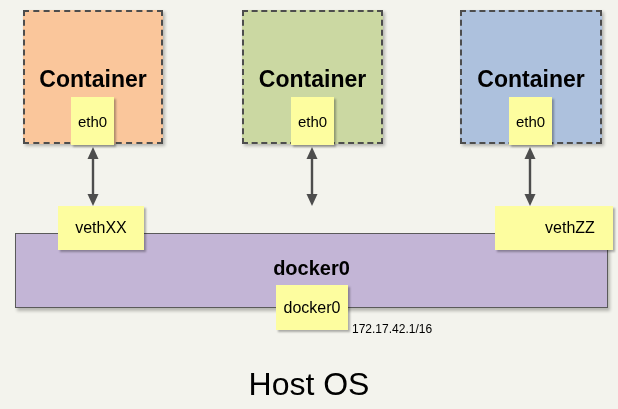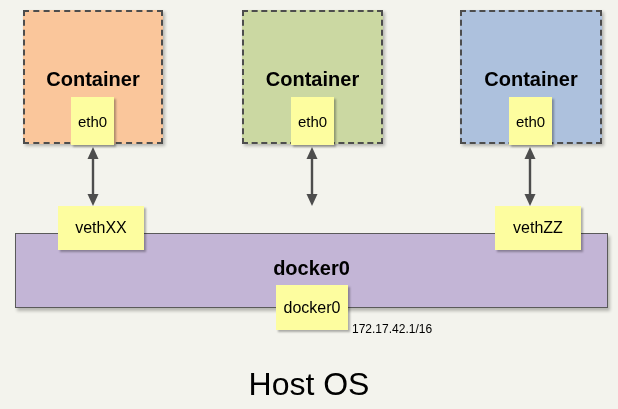--- a/index.html
+++ b/index.html
@@ -26,21 +26,21 @@
     box-sizing: border-box;
     box-shadow: 2px 2px 3px rgba(0,0,0,0.25);
     z-index: 1;
   }
   .container-label {
     position: absolute;
     top: 57px;
     left: 0;
     width: 100%;
     text-align: center;
-    font-size: 20px;
+    font-size: 23px;
     line-height: 20px;
     font-weight: bold;
   }
   .note {
     position: absolute;
     box-shadow: 2px 2px 2px rgba(0,0,0,0.3);
     display: flex;
     align-items: center;
     justify-content: center;
     z-index: 4;
@@ -143,21 +143,21 @@
       <polygon points="0,206 -5.5,194 5.5,194" fill="#4D4D4D"></polygon>
     </g>
     <g transform="translate(530,0)">
       <line x1="0" y1="157" x2="0" y2="196" stroke="#4D4D4D" stroke-width="2.4"></line>
       <polygon points="0,147 -5.5,159 5.5,159" fill="#4D4D4D"></polygon>
       <polygon points="0,206 -5.5,194 5.5,194" fill="#4D4D4D"></polygon>
     </g>
   </svg>
 
   <div class="note note-veth" style="left: 58px; background-color: rgb(253, 253, 159);">vethXX</div>
-  <div class="note note-veth" style="left: 495px; background-color: rgb(253, 253, 159);">vethZZ</div>
+  <div class="note note-veth" style="left: 495px; background-color: rgb(253, 253, 159); padding-left: 32px;">vethZZ</div>
 
   <div class="bridge" style="background-color: rgb(195, 181, 214);"></div>
   <div class="bridge-label">docker0</div>
 
   <div class="note note-docker" style="background-color: rgb(253, 253, 159);">docker0</div>
 
   <div class="ip-label">172.17.42.1/16</div>
 
   <div class="host-label">Host OS</div>
 

